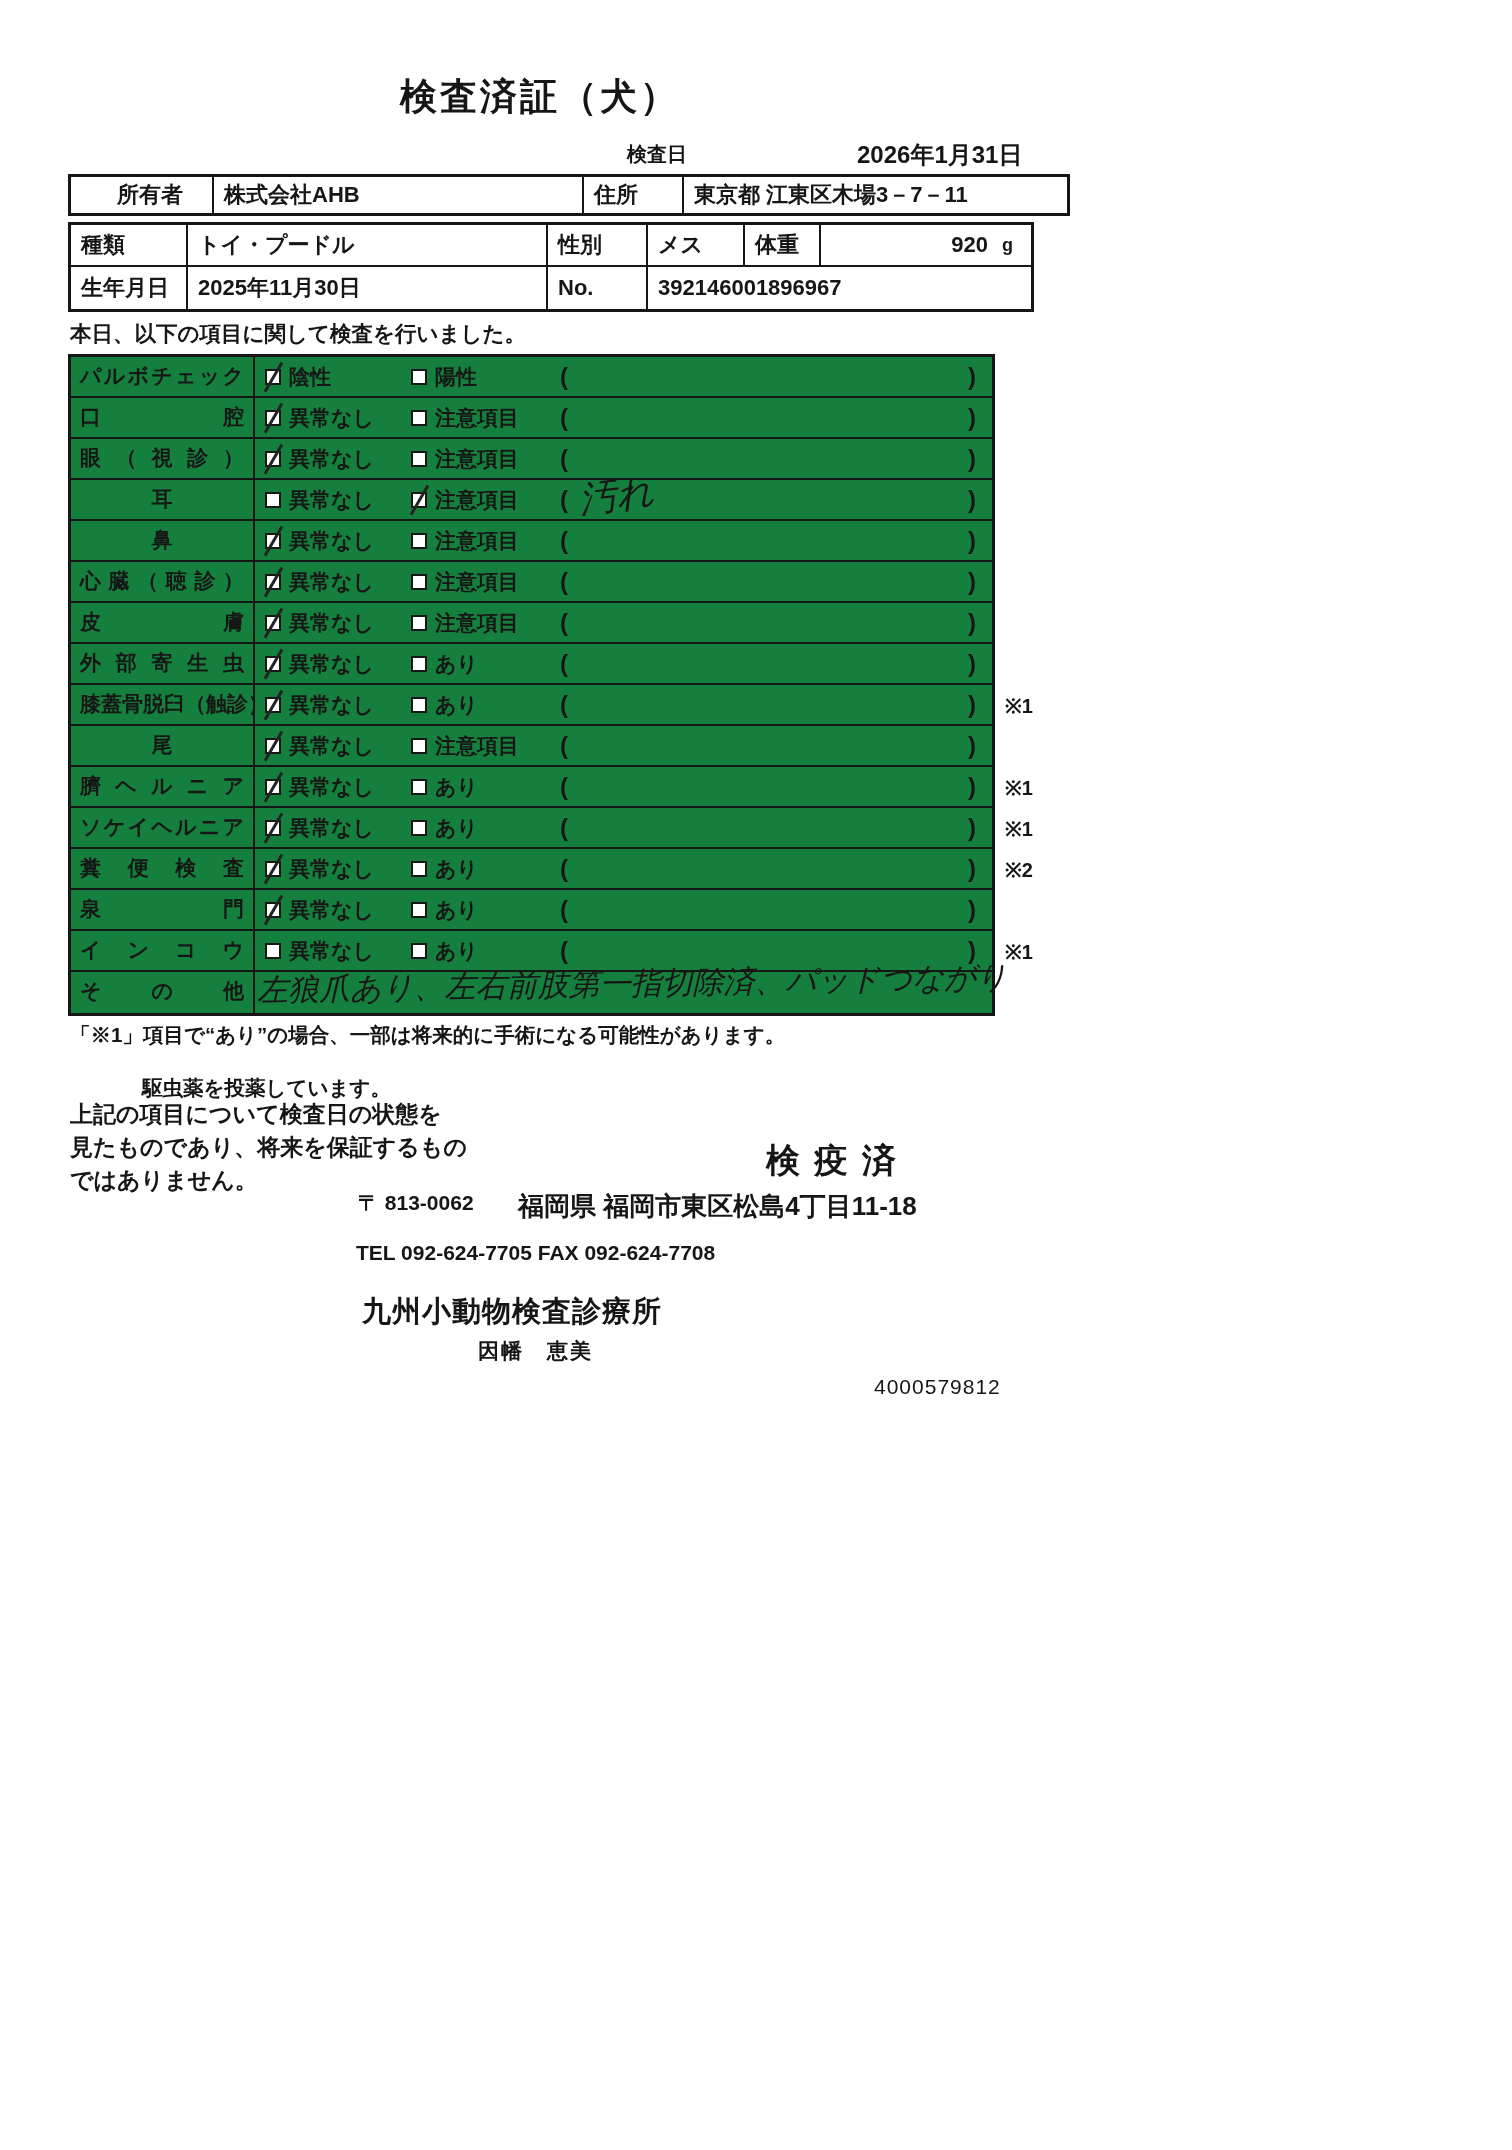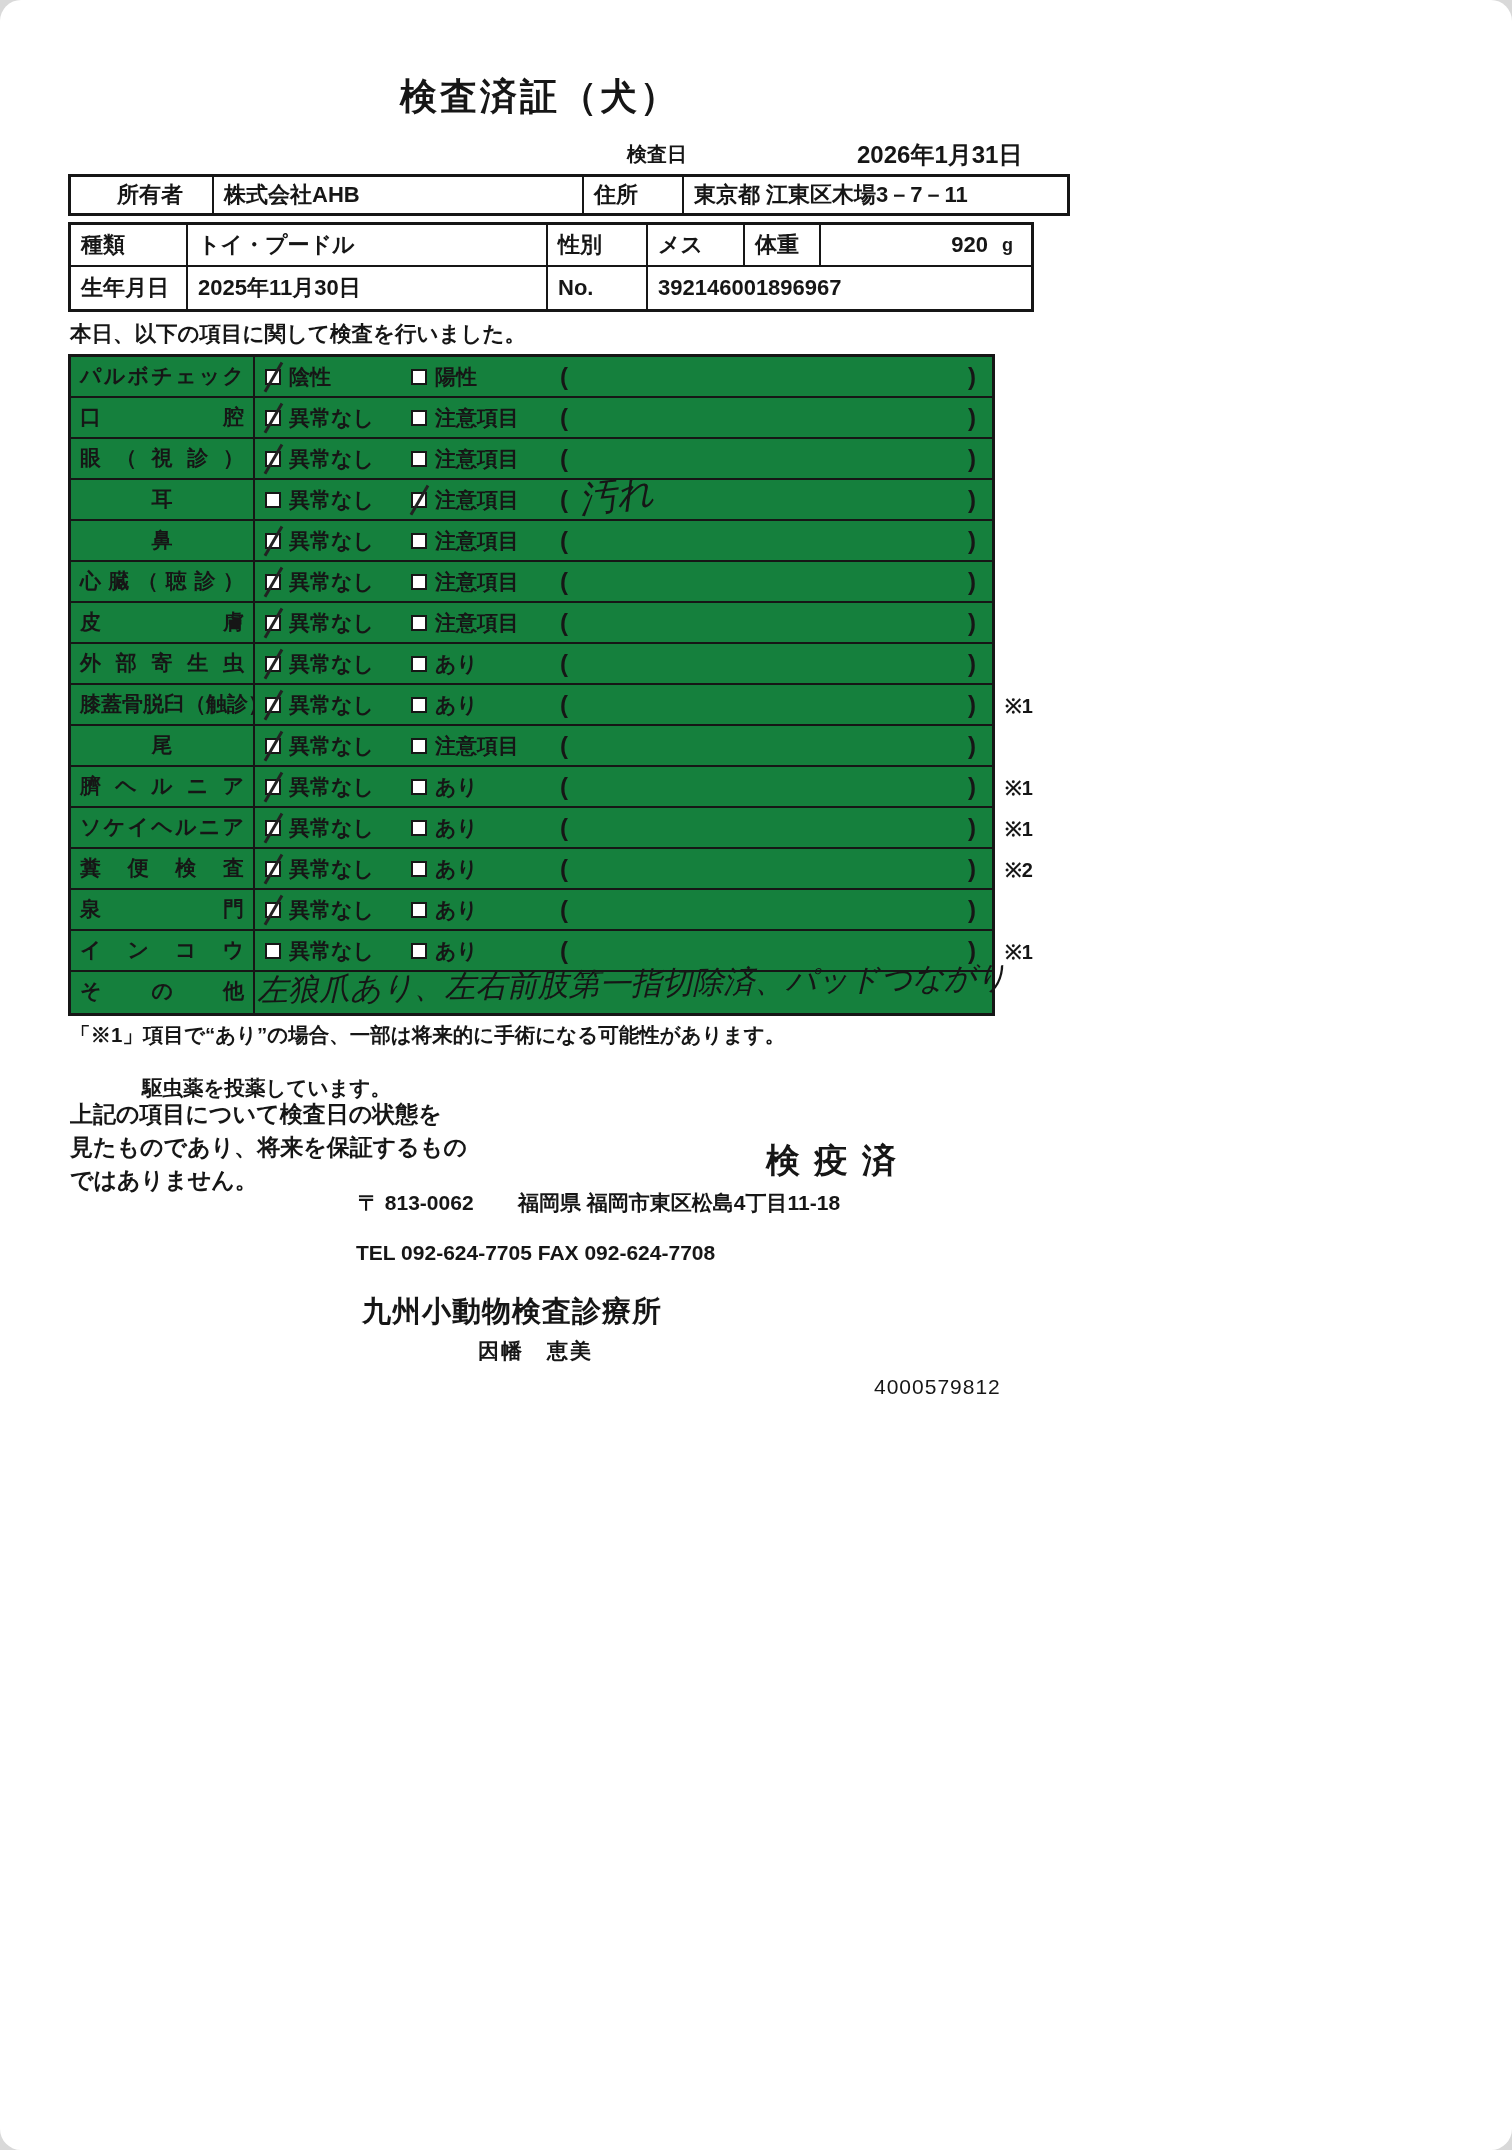--- a/index.html
+++ b/index.html
@@ -1,21 +1,20 @@
 <!DOCTYPE html>
 <html><head>
 <meta charset="utf-8">
 <style>
   html,body { margin:0; padding:0; background:#d9d9d9; }
   .page {
     position:relative; width:1512px; height:2150px; margin:0 auto;
     background:#ffffff; color:#161616;
     font-family:"Liberation Sans", sans-serif;
     overflow:hidden;
-    border-radius:21px;
   }
   .abs { position:absolute; }
 
   
   .doc-title { top:72px; left:0; width:1080px; text-align:center;
     font-size:37px; font-weight:700; letter-spacing:3px; }
 
   
   .date-label { top:141px; left:627px; font-size:20px; font-weight:700; }
   .date-value { top:139px; left:857px; font-size:24px; font-weight:700; }
@@ -74,21 +73,21 @@
   .fn2a { top:1048px; left:70px; }
   .fn2b { top:1074px; left:142px; }
 
   .disclaimer { top:1098px; left:70px; width:440px;
     font-size:23px; font-weight:700; line-height:33px; }
 
   .stamp { top:1138px; left:766px; font-size:34px; font-weight:700;
     letter-spacing:14px; white-space:nowrap; }
 
   .postal  { top:1189px; left:358px; font-size:21px; font-weight:700; }
-  .address { top:1189px; left:518px; font-size:21px; font-weight:700; }
+  .address { top:1189px; left:518px; font-size:26px; font-weight:700; }
   .telfax  { top:1241px; left:356px; font-size:21px; font-weight:700; }
   .clinic  { top:1292px; left:352px; font-size:29px; font-weight:700; letter-spacing:1px;margin-left:10px; }
   .person  { top:1337px; left:478px; font-size:21px; font-weight:700; letter-spacing:2px; }
   .serial  { top:1375px; left:830px; font-size:21px; font-weight:500; letter-spacing:1px;margin-left:44px; }
 </style>
 </head>
 <body>
 
 <div class="page">
 

